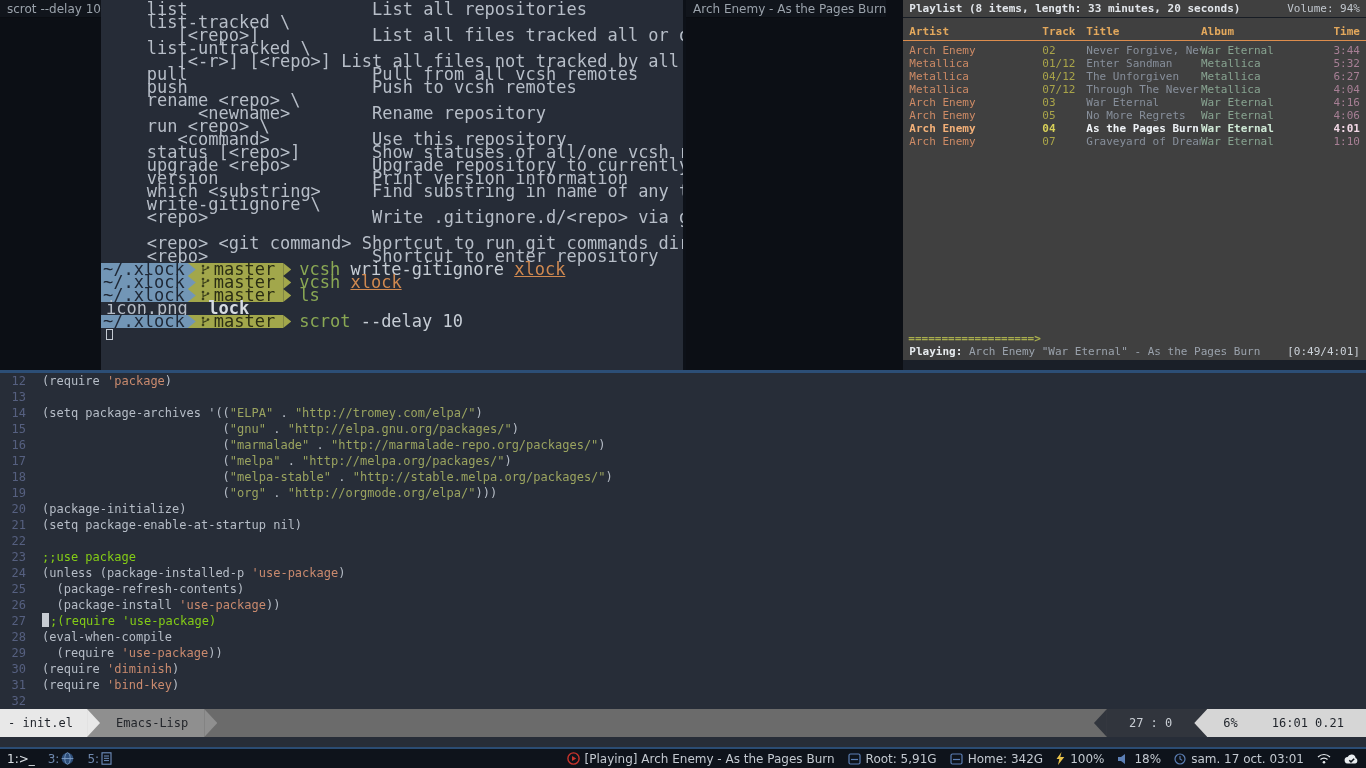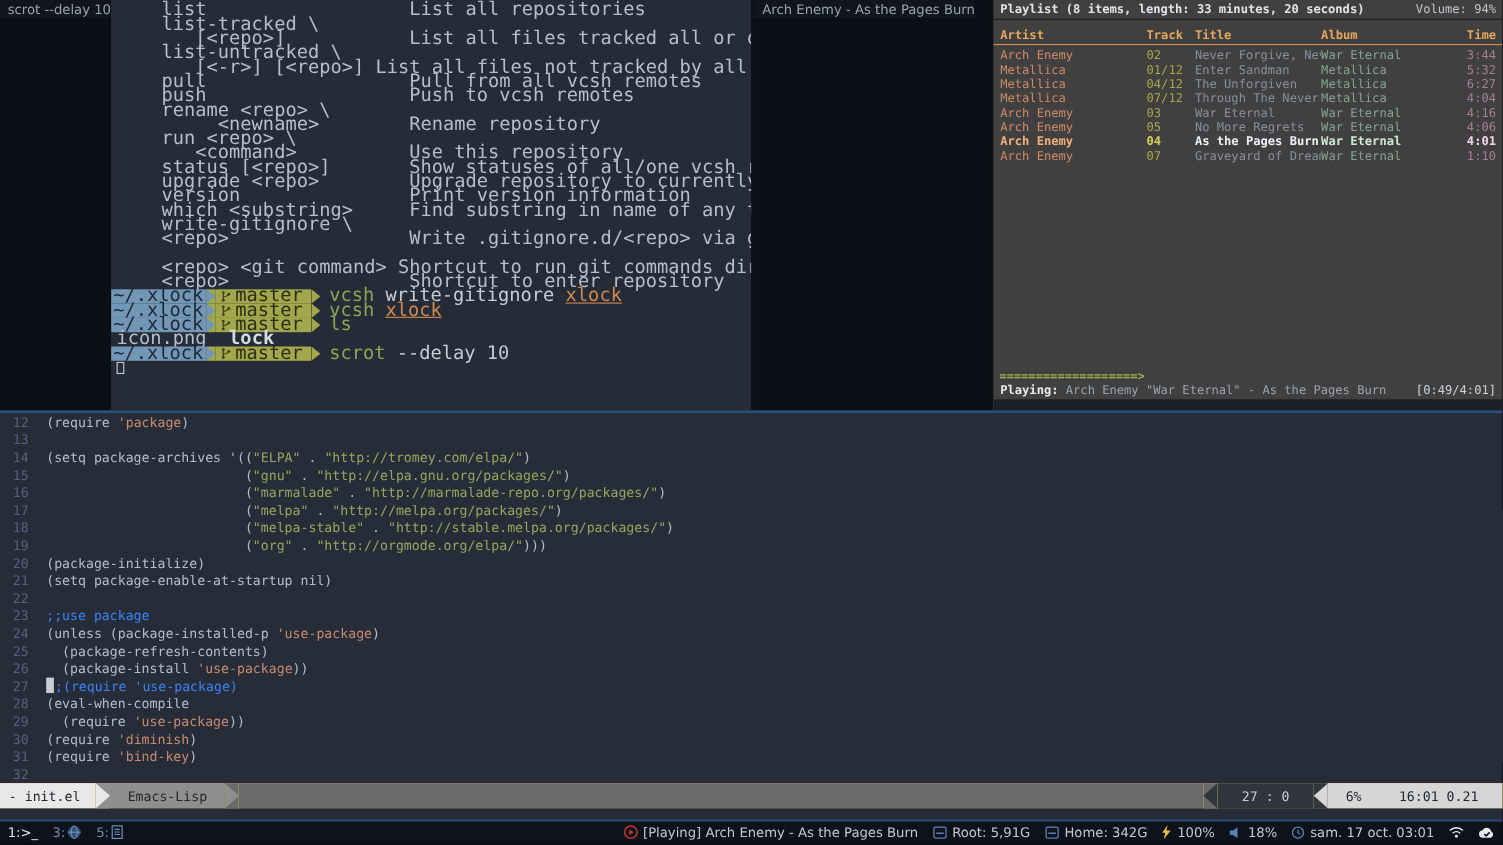--- a/index.html
+++ b/index.html
@@ -65,23 +65,23 @@
   .hsplit{height:3px;background:#2c4e76;flex:none;}
   .hsplit2{height:2px;background:#2b4c74;flex:none;}
   .emacs{background:#272d38;display:flex;flex-direction:column;flex:none;}
   .code{height:336px;padding-left:6px;font-family:"DejaVu Sans Mono",monospace;font-size:12px;line-height:16px;color:#b6bdc7;overflow:hidden;}
   .eline{display:flex;height:16px;}
   .eline .ln{width:36px;flex:none;text-align:right;padding-right:16px;color:#566080;}
   .eline .tok{white-space:pre;}
   .eline .p{white-space:pre;}
   .eline .q{color:#c98a6e;white-space:pre;}
   .eline .s{color:#9aa35f;white-space:pre;}
-  .eline .cm{color:#3b82f6;white-space:pre;}
+  .eline .cm{color:#84cc16;white-space:pre;}
   .ecursor{display:inline-block;width:7px;height:14px;background:#c8cdd4;vertical-align:-2px;margin-right:1px;}
-  .modeline{height:23px;display:flex;align-items:stretch;background:#fde047;font-family:"DejaVu Sans Mono",monospace;font-size:12px;}
+  .modeline{height:28px;display:flex;align-items:stretch;background:#7f1d1d;font-family:"DejaVu Sans Mono",monospace;font-size:12px;}
   .mseg{display:flex;align-items:center;}
   .ms-buf{background:#e8e8e8;color:#1f232a;padding:0 14px 0 8px;}
   .ms-mode{background:#8f8f8f;color:#23262b;padding:0 16px;}
   .ms-fill{flex:1;background:#6b6b6b;}
   .ms-pos{background:#31353d;color:#c9ced4;padding:0 22px;}
   .ms-right{background:#d6d6d6;color:#1f232a;display:flex;gap:34px;padding:0 22px 0 16px;align-items:center;}
   .pl-arr{width:13px;flex:none;position:relative;}
   .pl-arr>i{position:absolute;inset:0;display:block;}
   .arrF>i{clip-path:polygon(0 0,100% 50%,0 100%);}
   .arrL>i{clip-path:polygon(100% 0,0 50%,100% 100%);}

